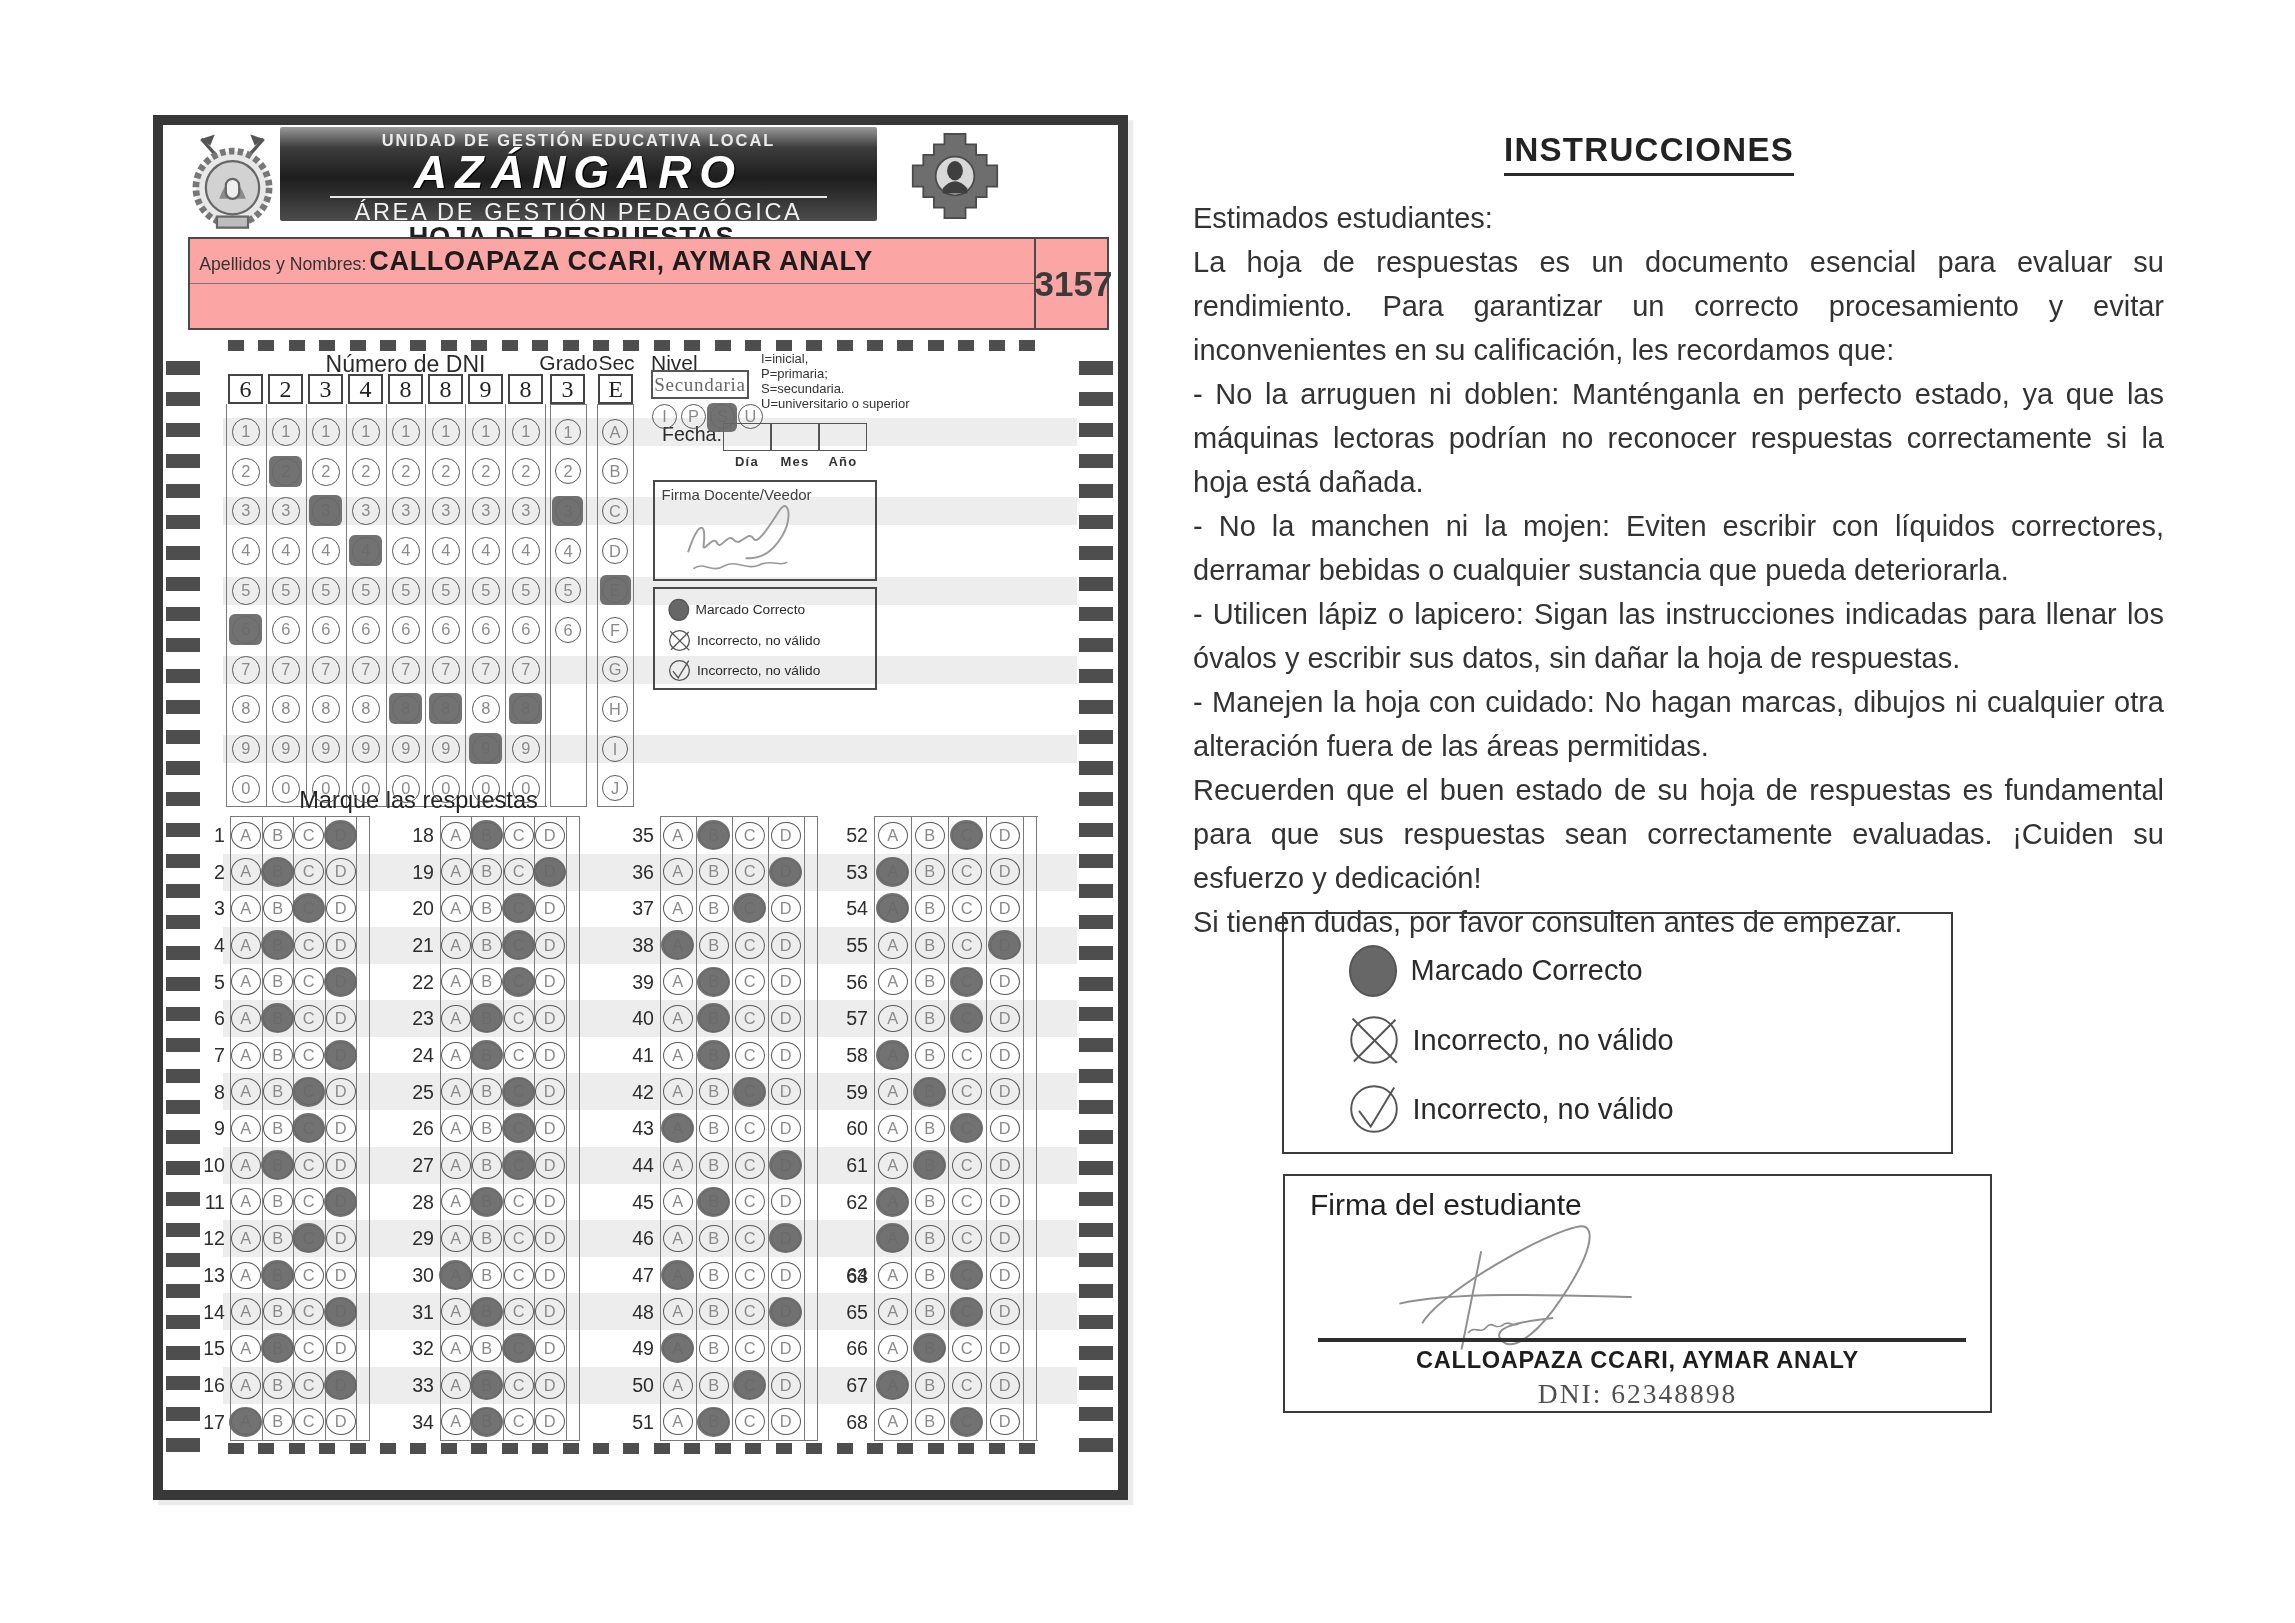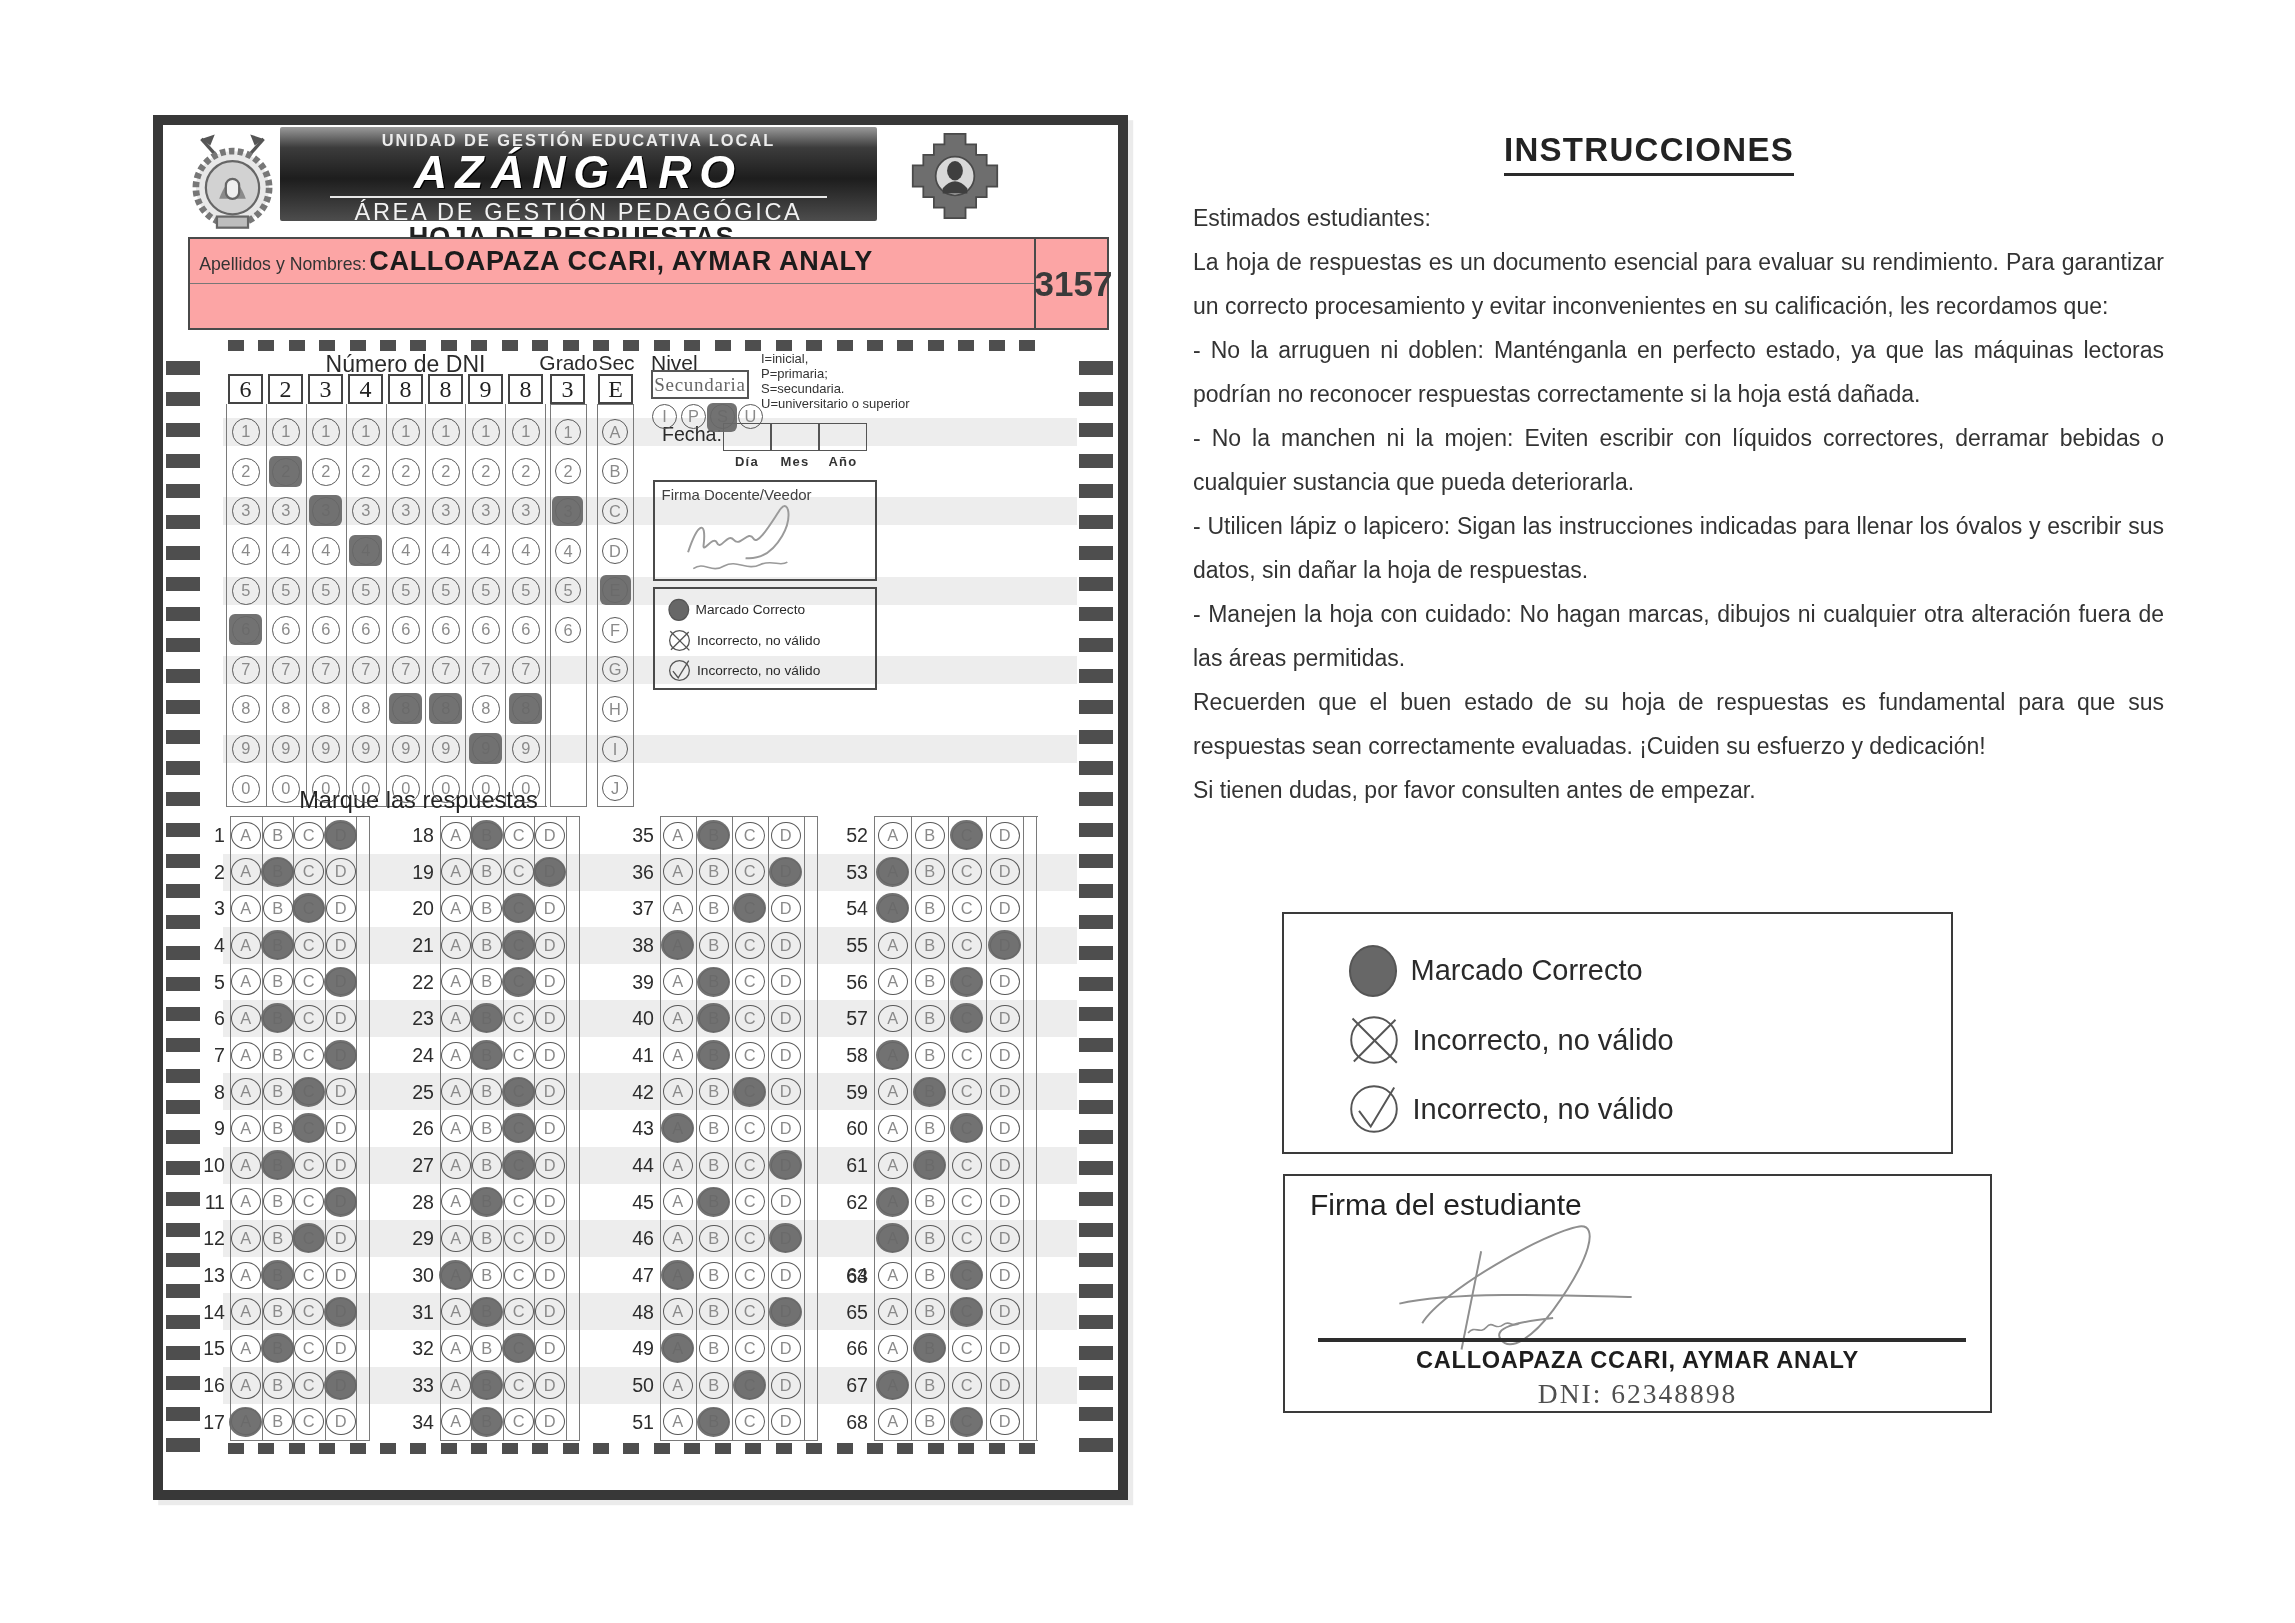--- a/index.html
+++ b/index.html
@@ -62,21 +62,21 @@
   .fd-label{font-size:15px;color:#404040;margin:3.9px 0 0 6.5px;}
   .legend-row{position:absolute;display:flex;align-items:center;z-index:2;}
   .legend-row .txt{font-size:13.7px;color:#2a2a2a;margin-left:5.2px;white-space:nowrap;}
   .marque{position:absolute;left:118px;top:662px;width:275px;text-align:center;
         font-size:23.6px;color:#222;z-index:2;}
   
   .ins-title{position:absolute;left:1420px;top:131px;width:458px;text-align:center;}
   .ins-title span{display:inline-block;font-size:33px;font-weight:bold;color:#232323;
         letter-spacing:1.3px;border-bottom:3.3px solid #2a2a2a;padding-bottom:3.9px;}
   #ins-paragraphs{position:absolute;left:1193px;top:196px;width:971px;}
-  #ins-paragraphs p{margin:0;font-size:23px;line-height:44px;color:#333;text-align:justify;}
+  #ins-paragraphs p{margin:0;font-size:29px;line-height:44px;color:#333;text-align:justify;}
   .rlegend{position:absolute;left:1282px;top:912px;width:671px;height:242px;
         border:2px solid #3a3a3a;box-sizing:border-box;}
   .rlegend-row{position:absolute;display:flex;align-items:center;}
   .rlegend-row .txt{font-size:29px;color:#2a2a2a;margin-left:10.5px;white-space:nowrap;}
   .rfirma{position:absolute;left:1283px;top:1174px;width:709px;height:239px;
         border:2px solid #3a3a3a;box-sizing:border-box;}
   .rfirma .flabel{position:absolute;left:25px;top:11.8px;font-size:30px;color:#222;}
   .rfirma .sigline{position:absolute;left:33px;top:162px;width:648px;height:3.9px;background:#2d2d2d;}
   .rfirma .sname{position:absolute;left:0;top:171px;width:100%;text-align:center;
         font-size:23.6px;font-weight:bold;color:#1e1e1e;letter-spacing:0.7px;}

